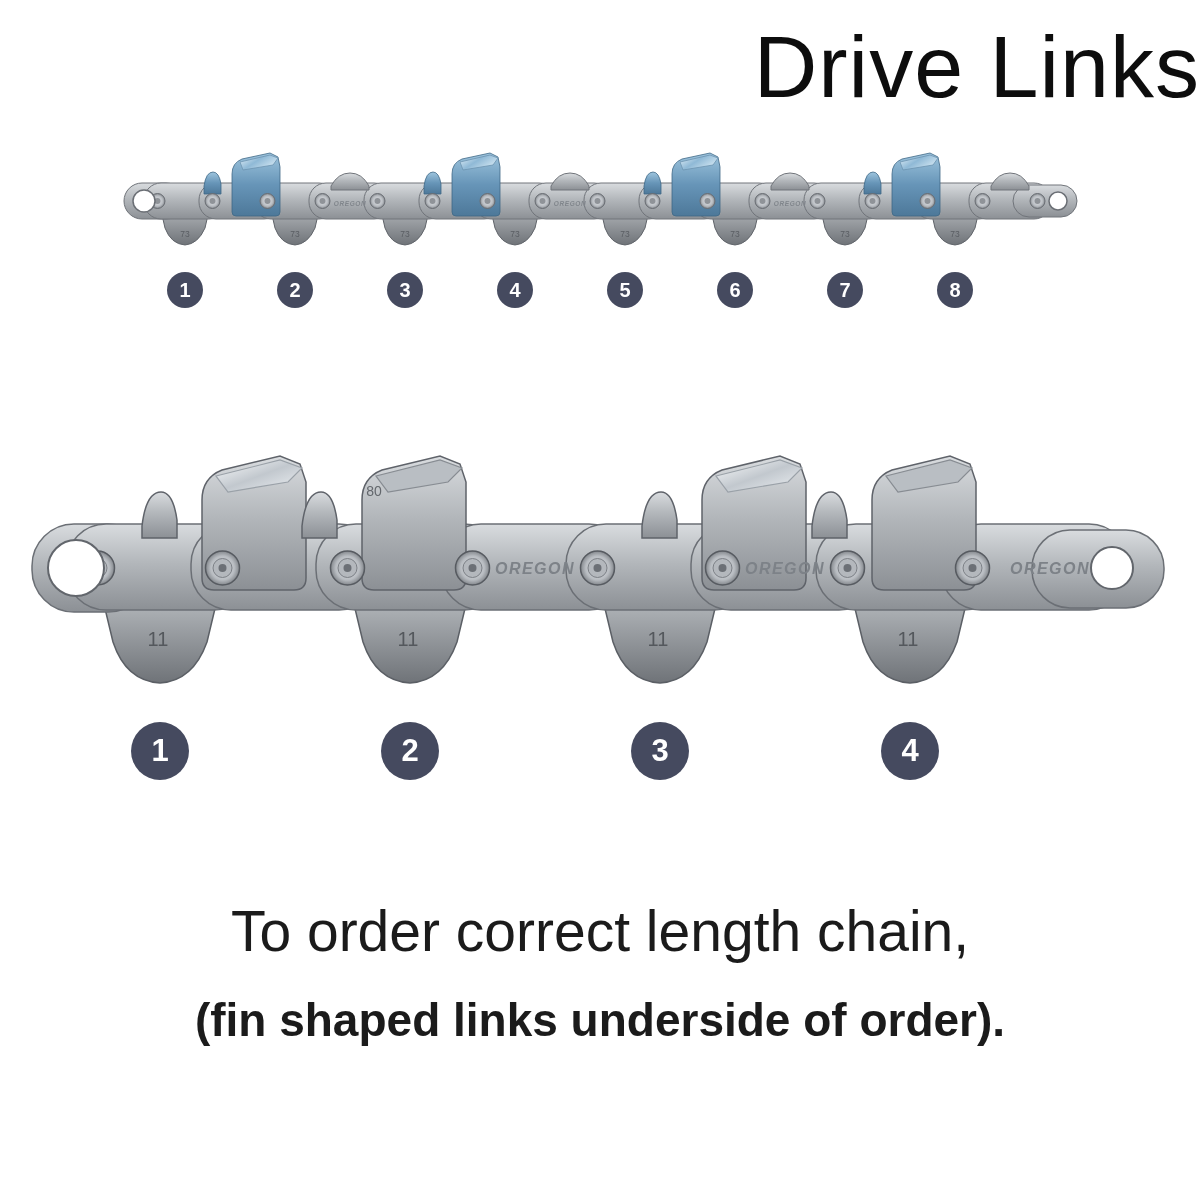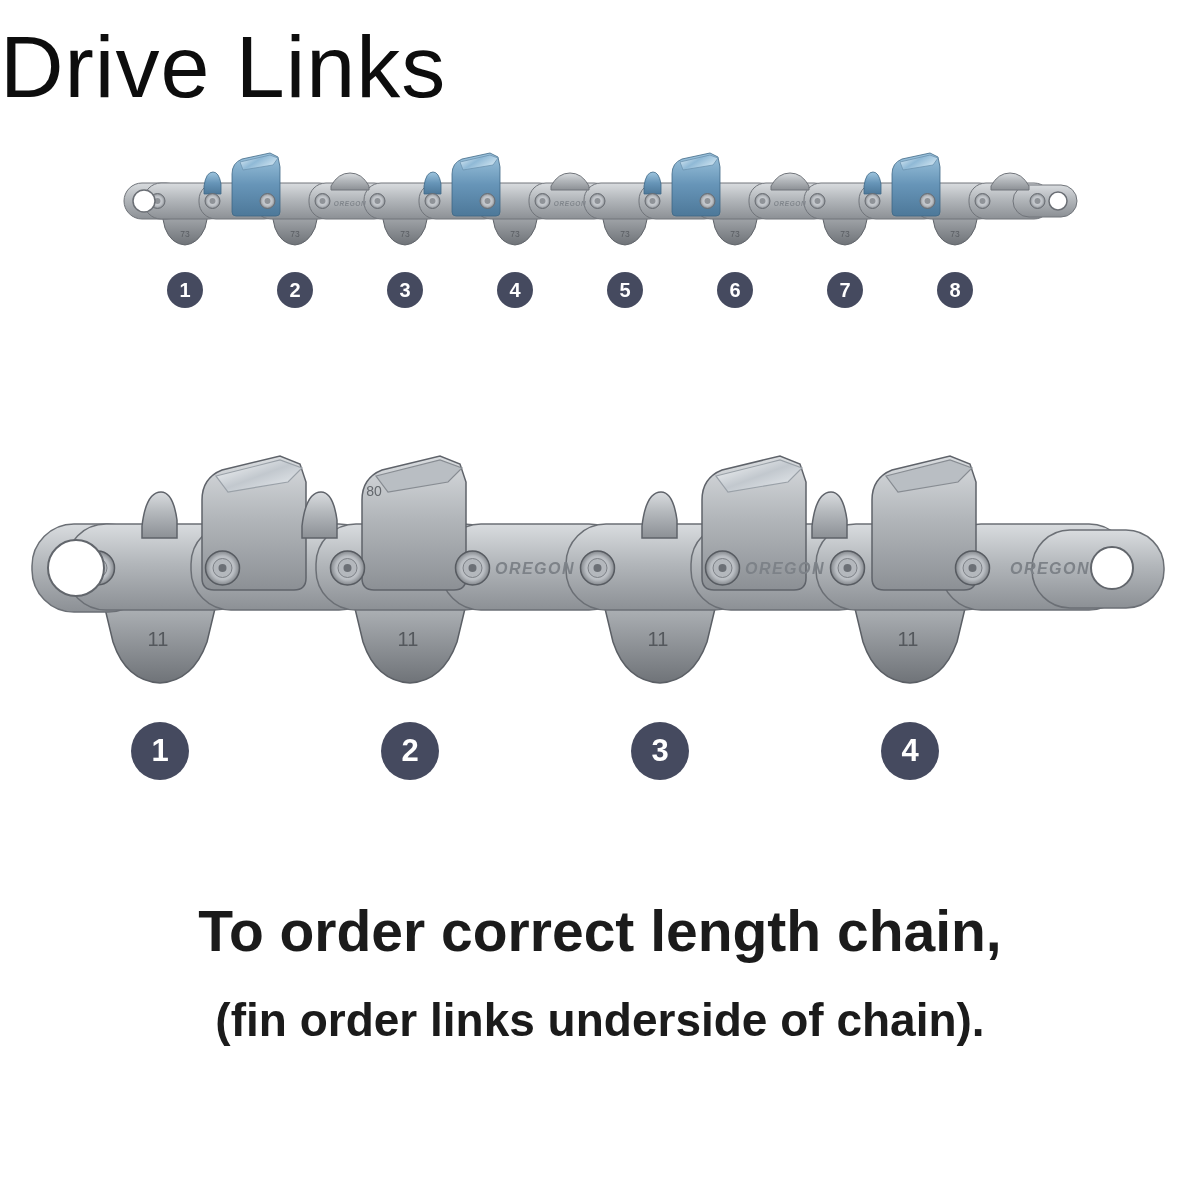--- a/index.html
+++ b/index.html
@@ -2,38 +2,38 @@
 <html><head>
 <meta charset="utf-8">
 <style>
   * { margin: 0; padding: 0; box-sizing: border-box; }
   html, body { width: 1200px; height: 1200px; }
   body { background: #ffffff; font-family: "Liberation Sans", sans-serif; }
   .page { position: relative; width: 1200px; height: 1200px; background: #ffffff; overflow: hidden; }
 
   .title {
     position: absolute; top: 16px; left: 0; width: 100%;
-    text-align: left; font-size: 88px; font-weight: 400;
+    text-align: right; font-size: 88px; font-weight: 400;
     color: #0d0d0d; letter-spacing: 1px;
   }
 
   .chain-sm { position: absolute; left: 120px; top: 146px; width: 960px; height: 130px; }
   .chain-lg { position: absolute; left: 30px;  top: 438px; width: 1140px; height: 270px; }
 
   .badge {
     position: absolute; border-radius: 50%;
     background: #454a5f; color: #ffffff;
     display: flex; align-items: center; justify-content: center;
     font-weight: 600;
   }
   .badge.sm { width: 36px; height: 36px; top: 272px; font-size: 20px; }
   .badge.lg { width: 58px; height: 58px; top: 722px; font-size: 31px; }
 
   .footer { position: absolute; top: 888px; left: 0; width: 100%; text-align: center; color: #1b1b1b; }
-  .footer .big   { font-size: 57px; font-weight: 700; line-height: 86px; }
+  .footer .big   { font-size: 57px; font-weight: 400; line-height: 86px; }
   .footer .small { font-size: 46px; font-weight: 700; line-height: 80px; margin-top: 6px; }
 
   svg text { font-family: "Liberation Sans", sans-serif; }
 </style>
 </head>
 <body>
 
 <div class="page">
 
   <svg width="0" height="0" style="position:absolute" aria-hidden="true">
@@ -254,16 +254,16 @@
     </g>
   </svg>
 
   <span class="badge lg" style="left:131px">1</span>
   <span class="badge lg" style="left:381px">2</span>
   <span class="badge lg" style="left:631px">3</span>
   <span class="badge lg" style="left:881px">4</span>
 
   <div class="footer">
     <div class="big">To order correct length chain,</div>
-    <div class="small">(fin order links underside of chain).</div>
+    <div class="small">(fin shaped links underside of order).</div>
   </div>
 
 </div>
 
 </body></html>

